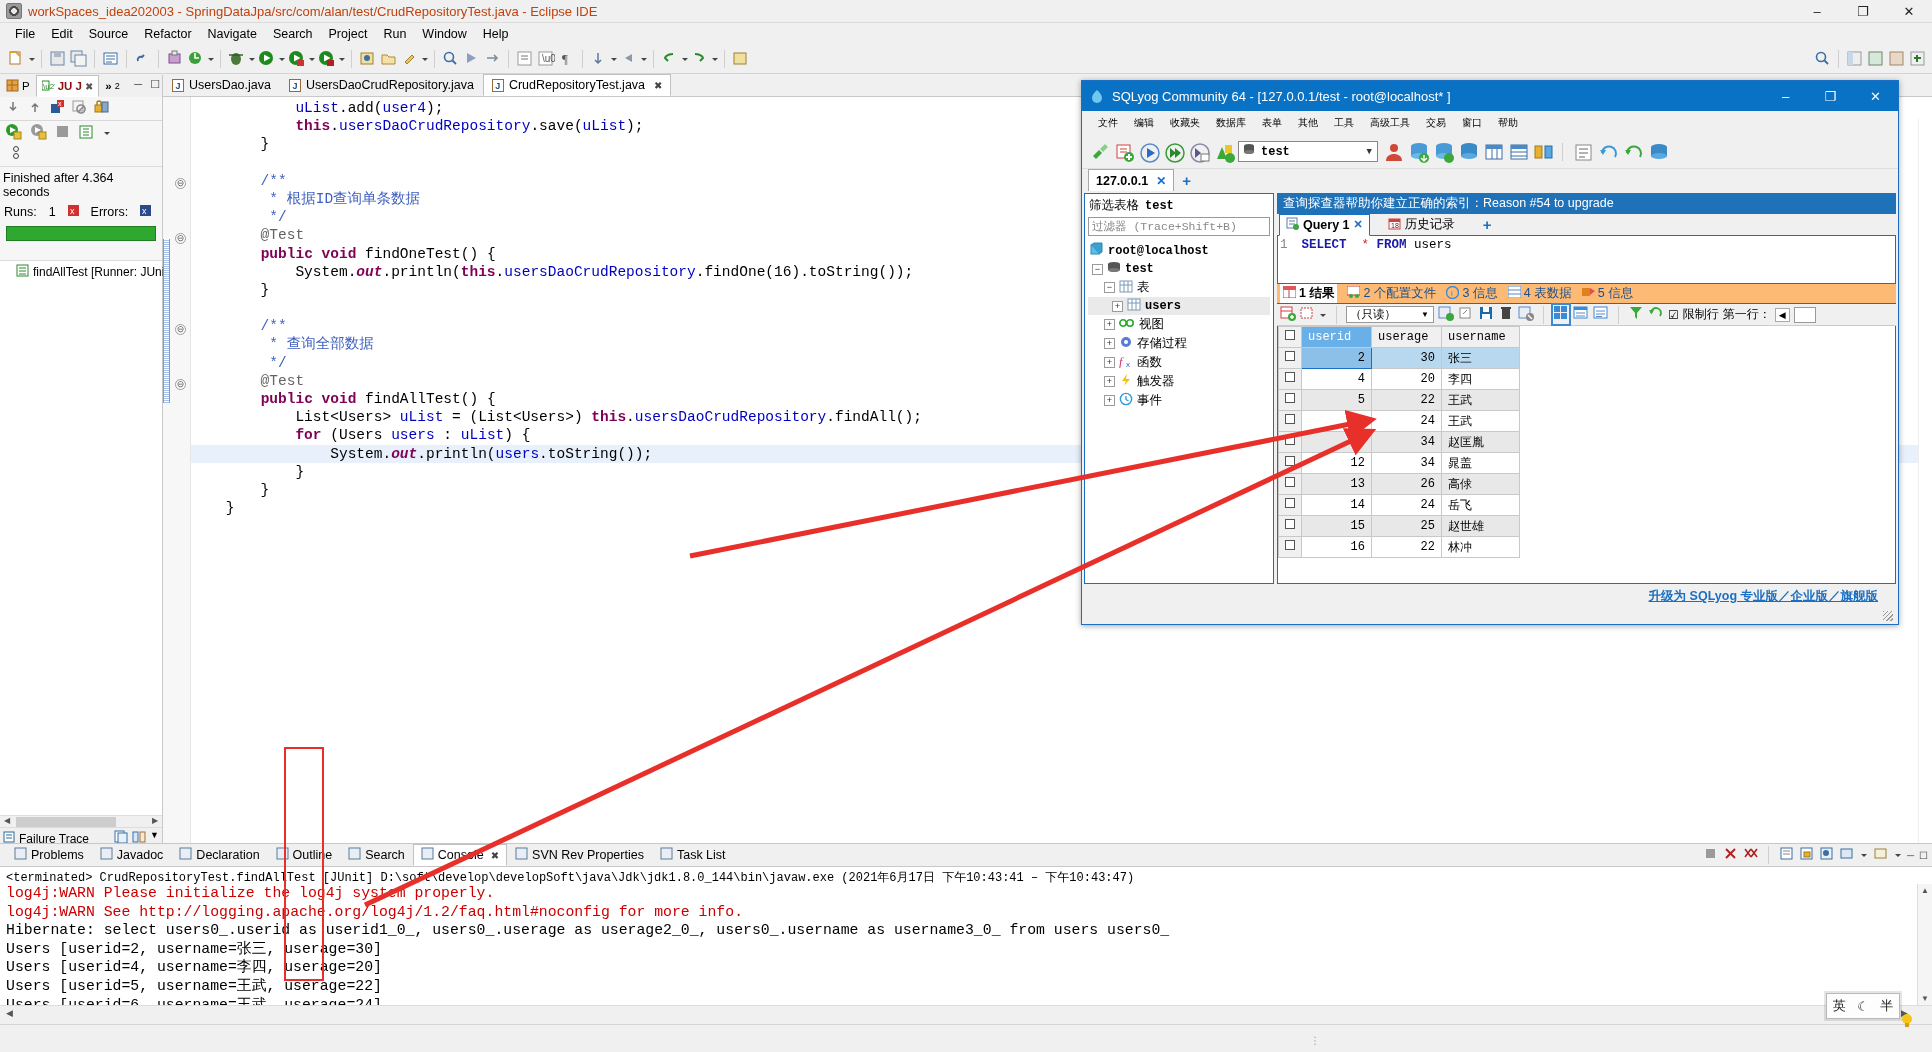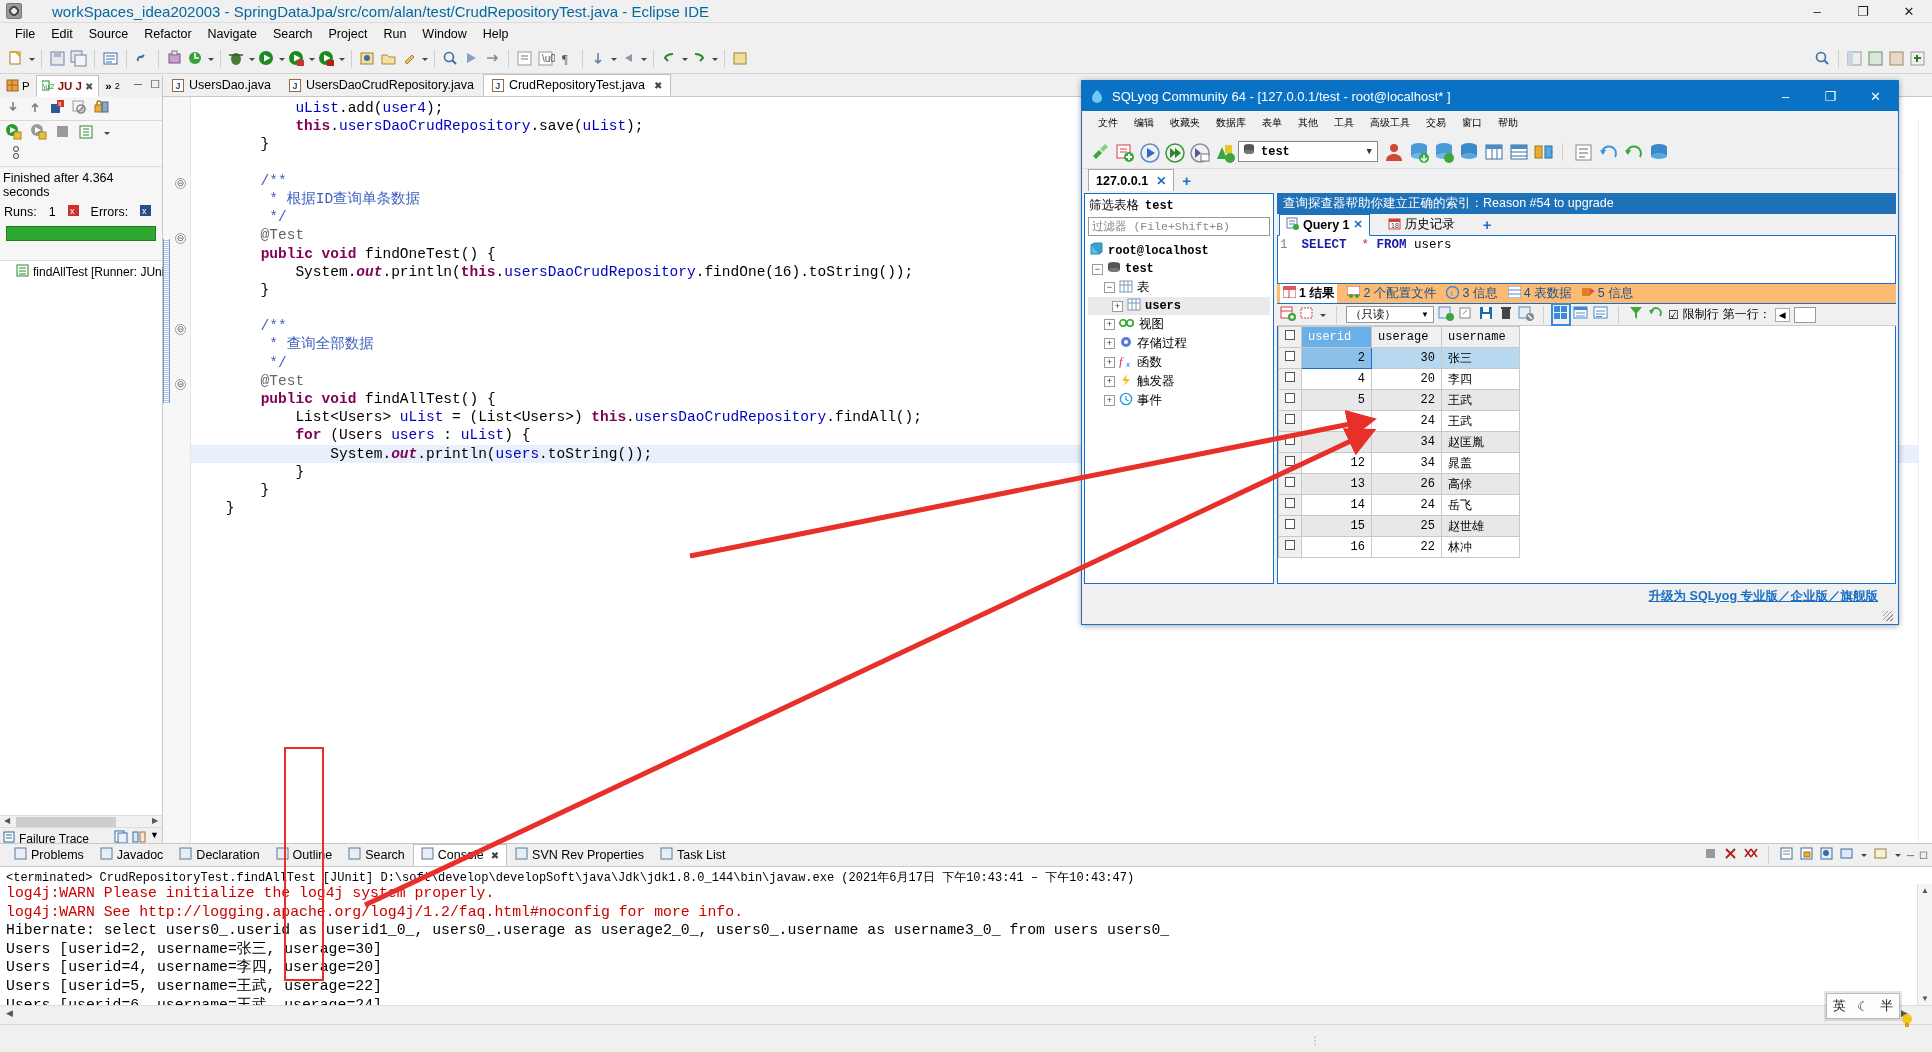--- a/index.html
+++ b/index.html
@@ -18,21 +18,21 @@
   
   .titlebar {
     height:23px; background:#f0f0f0; display:flex; align-items:center;
     border-bottom:1px solid #dcdcdc; padding-left:6px; position:relative;
   }
   .titlebar .tb-icon {
     width:16px; height:16px; margin-right:6px; border-radius:2px;
     background:radial-gradient(circle at 50% 50%, #e8e8e8 0 28%, #4a4a4a 30% 48%, #9a9a9a 52% 100%);
     border:1px solid #777;
   }
-  .titlebar .tb-text { font-size:15px; color:#0369a1;margin-left:24px; }
+  .titlebar .tb-text { font-size:13px; color:#c2410c; }
   .win-controls { position:absolute; right:0; top:0; height:23px; display:flex; }
   .win-controls div {
     width:46px; height:23px; display:flex; align-items:center; justify-content:center;
     font-size:13px; color:#222;
   }
 
   
   .top-pill {
     position:absolute; left:890px; top:0; width:56px; height:11px;
     background:#a8a8a8; border:1px solid #8a8a8a; border-top:none;
@@ -907,21 +907,21 @@
     <div class="sy-plus">+</div>
   </div>
 
   <div class="sy-main">
 
     <div class="sy-left">
       <div class="sy-filter-label">
         <span>筛选表格</span>
         <span class="tree-mono">test</span>
       </div>
-      <div class="sy-filter-input">过滤器 (File+Shift+B)</div>
+      <div class="sy-filter-input">过滤器 (Trace+Shift+B)</div>
       <div style="padding:2px 3px;">
         <div class="tree-row" style="padding-left:2px;">
           <span>
             <svg width="14" height="14">
                 <rect x="1" y="3" width="8" height="9" fill="#5ac0e8" stroke="#2a8ab0"></rect>
                 <path d="M1 3l3-2h8v9l-3 2" fill="#3aa0d0" stroke="#2a8ab0"></path>
               </svg>
           </span>
           <span class="tree-mono">root@localhost</span>
         </div>

